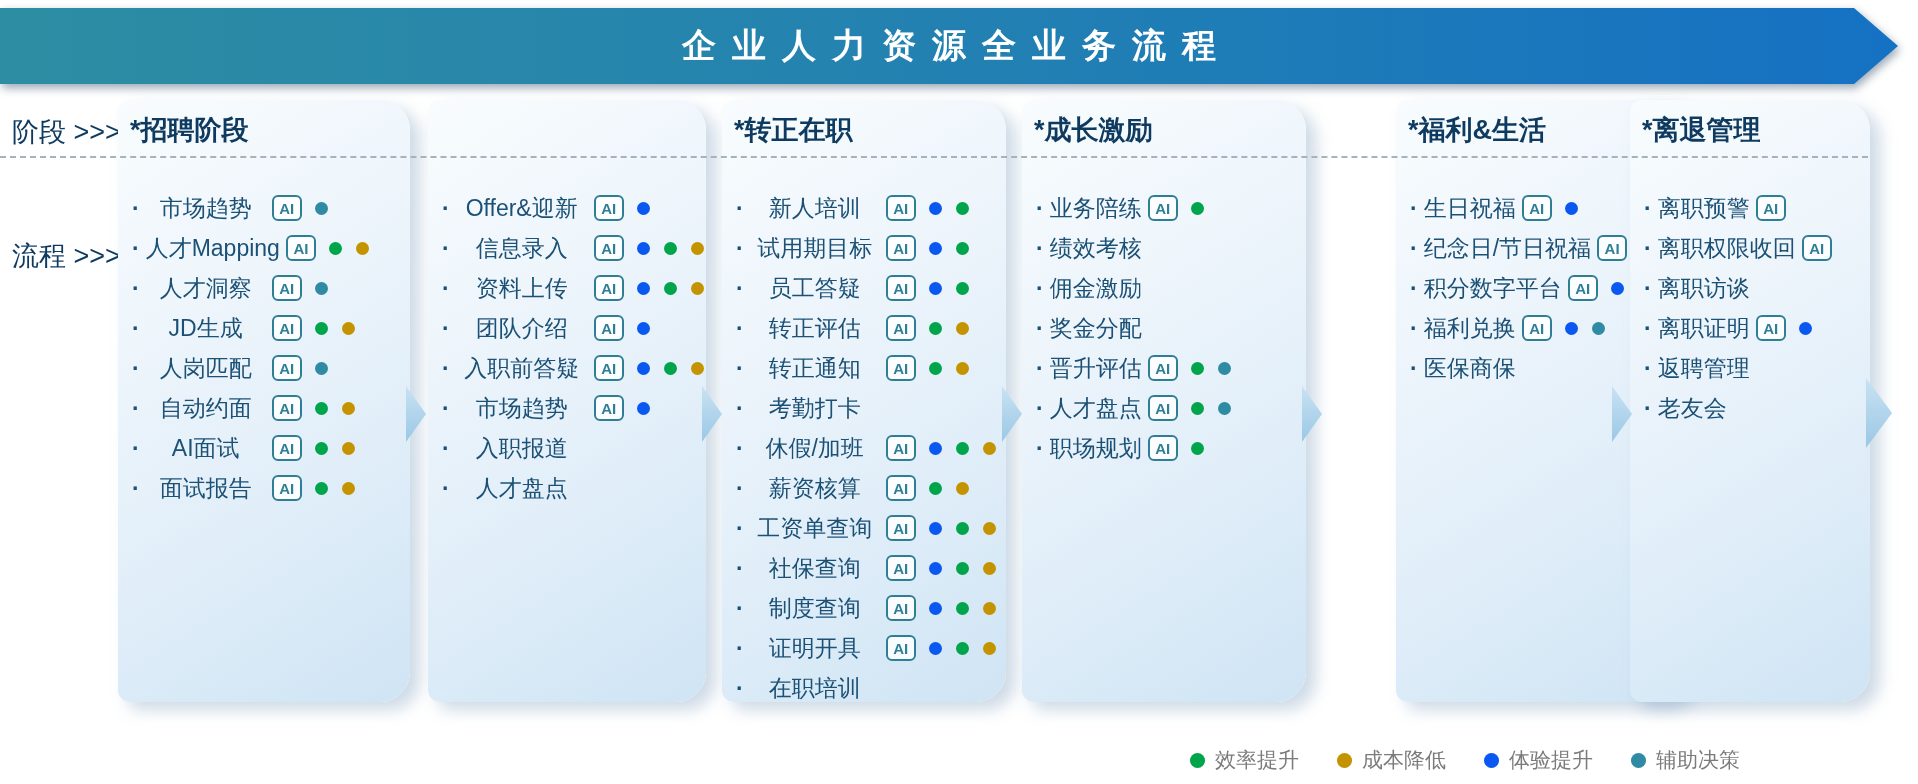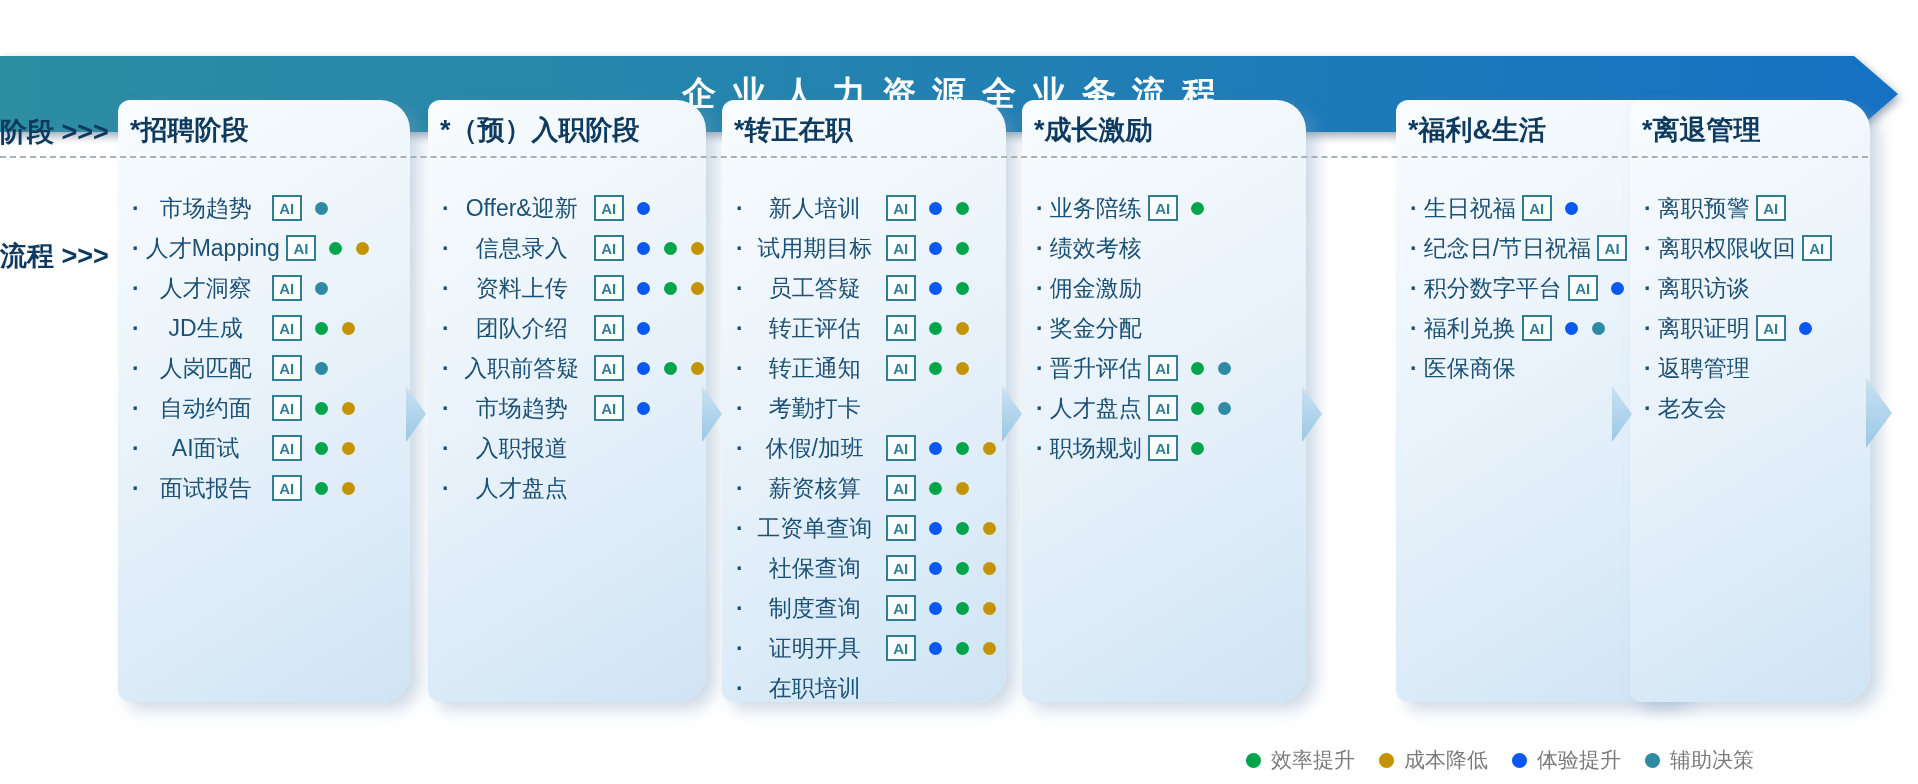--- a/index.html
+++ b/index.html
@@ -5,30 +5,30 @@
   html,body{margin:0;padding:0;background:#ffffff;}
   .canvas{
     position:relative;width:1918px;height:784px;overflow:hidden;
     font-family:"Liberation Sans","DejaVu Sans",sans-serif;background:#ffffff;
   }
   
   .banner{
     position:absolute;left:0;top:8px;width:1898px;height:76px;
     background:linear-gradient(90deg,#2D8DA2 0%,#2584AE 40%,#1571C3 100%);
     clip-path:polygon(0 0,calc(100% - 44px) 0,100% 50%,calc(100% - 44px) 100%,0 100%);
-    display:flex;align-items:center;justify-content:center;margin-top:48px;
+    display:flex;align-items:center;justify-content:center;
   }
   .banner-wrap{position:absolute;left:0;top:0;filter:drop-shadow(2px 4px 5px rgba(30,60,90,.45));}
   .banner-title{
     color:#ffffff;font-size:34px;font-weight:700;letter-spacing:16px;
     text-indent:16px;white-space:nowrap;
   }
   
   .side-label{
-    position:absolute;left:0;color:#0E3A5F;font-size:27px;font-weight:700;white-space:nowrap;
+    position:absolute;left:12px;color:#0E3A5F;font-size:27px;font-weight:400;white-space:nowrap;
   }
   .side-label.stage{top:114px;}
   .side-label.process{top:238px;}
   
   .dashes{
     position:absolute;left:0;top:156px;width:1868px;height:0;
     border-top:2px dashed #A7B2BA;z-index:3;
   }
   
   .card{
@@ -49,37 +49,37 @@
   }
   .items{position:absolute;left:14px;top:96px;right:4px;}
   .item{display:flex;align-items:center;height:24px;margin-bottom:16px;white-space:nowrap;}
   .item .bullet{color:#1C5176;font-size:23px;margin-right:6px;font-weight:700;line-height:24px;}
   .item .label{color:#1C5176;font-size:23px;line-height:24px;text-align:center;}
   .card-1 .label{min-width:120px;}
   .card-2 .label{min-width:132px;}
   .card-3 .label{min-width:130px;}
   .ai-badge{
     display:inline-flex;align-items:center;justify-content:center;
-    min-width:26px;height:22px;border:2px solid #2E7E95;border-radius:0;
+    min-width:26px;height:22px;border:2px solid #2E7E95;border-radius:6px;
     color:#2E7E95;background:rgba(255,255,255,.85);
     font-size:15px;font-weight:700;margin-left:6px;flex:0 0 auto;
   }
   .dots{display:flex;gap:14px;margin-left:13px;align-items:center;}
   .dot{width:13px;height:13px;border-radius:50%;flex:0 0 auto;}
   
   .conn{
     position:absolute;top:386px;width:20px;height:56px;z-index:2;
     clip-path:polygon(0 0,100% 50%,0 100%);
     background:linear-gradient(180deg,#C9E2F3,#9AC8E5);
   }
   .conn-1{left:406px;}  .conn-2{left:702px;}  .conn-3{left:1002px;}
   .conn-4{left:1302px;} .conn-5{left:1612px;}
   .conn-6{left:1866px;top:378px;width:26px;height:70px;}
   
-  .legend{position:absolute;left:1246px;top:746px;display:flex;gap:24px;align-items:center;font-family:Liberation Mono, monospace;}
+  .legend{position:absolute;left:1190px;top:746px;display:flex;gap:38px;align-items:center;font-family:Liberation Mono, monospace;}
   .legend-entry{display:flex;align-items:center;gap:10px;}
   .legend-dot{width:15px;height:15px;border-radius:50%;}
   .legend-label{color:#7B7B7B;font-size:21px;white-space:nowrap;}
 </style>
 </head>
 <body>
 
 <div class="canvas">
 
   <div class="banner-wrap">
@@ -162,21 +162,20 @@
             <span class="label">面试报告</span>
             <span class="ai-badge">AI</span>
             <span class="dots">
               <span class="dot" style="background: rgb(0, 165, 75);"></span>
               <span class="dot" style="background: rgb(196, 148, 0);"></span>
             </span>
           </div>
         </div>
       </div>
       <div class="card card-2">
-        <div class="stage-header">*（预）入职阶段</div>
         <div class="items">
           <div class="item">
             <span class="bullet">·</span>
             <span class="label">Offer&amp;迎新</span>
             <span class="ai-badge">AI</span>
             <span class="dots">
               <span class="dot" style="background: rgb(10, 88, 240);"></span>
             </span>
           </div>
           <div class="item">

